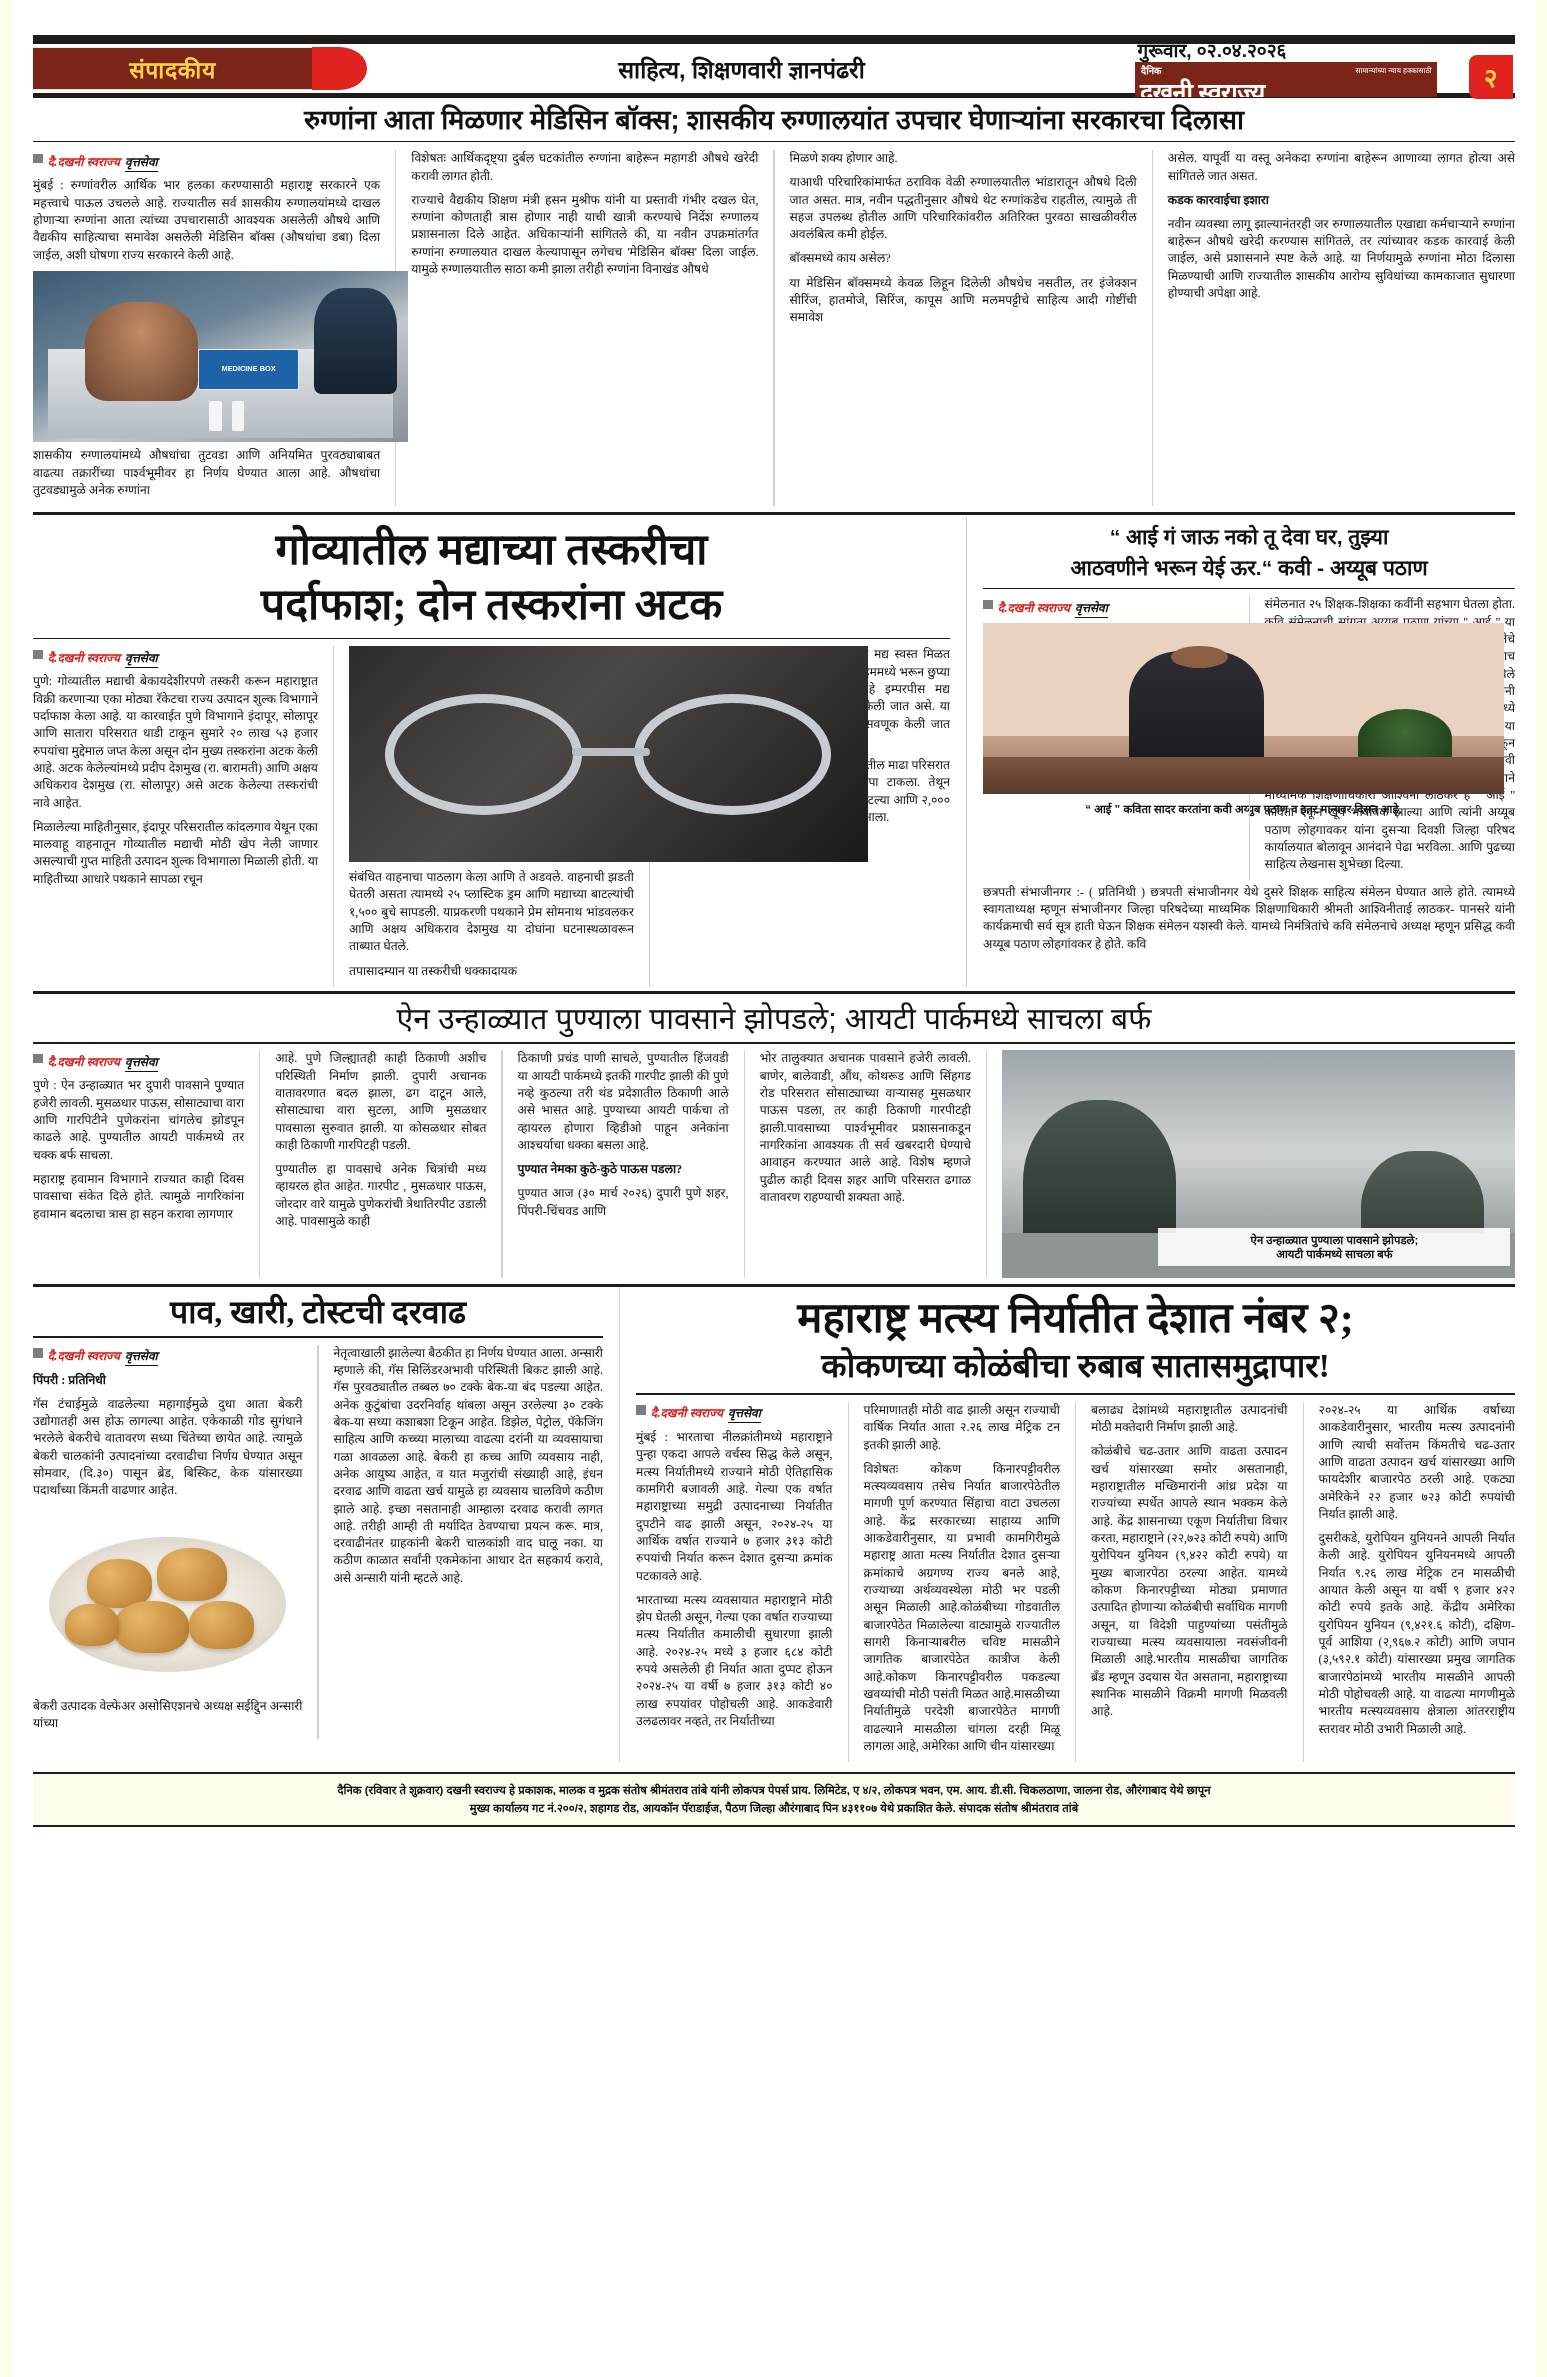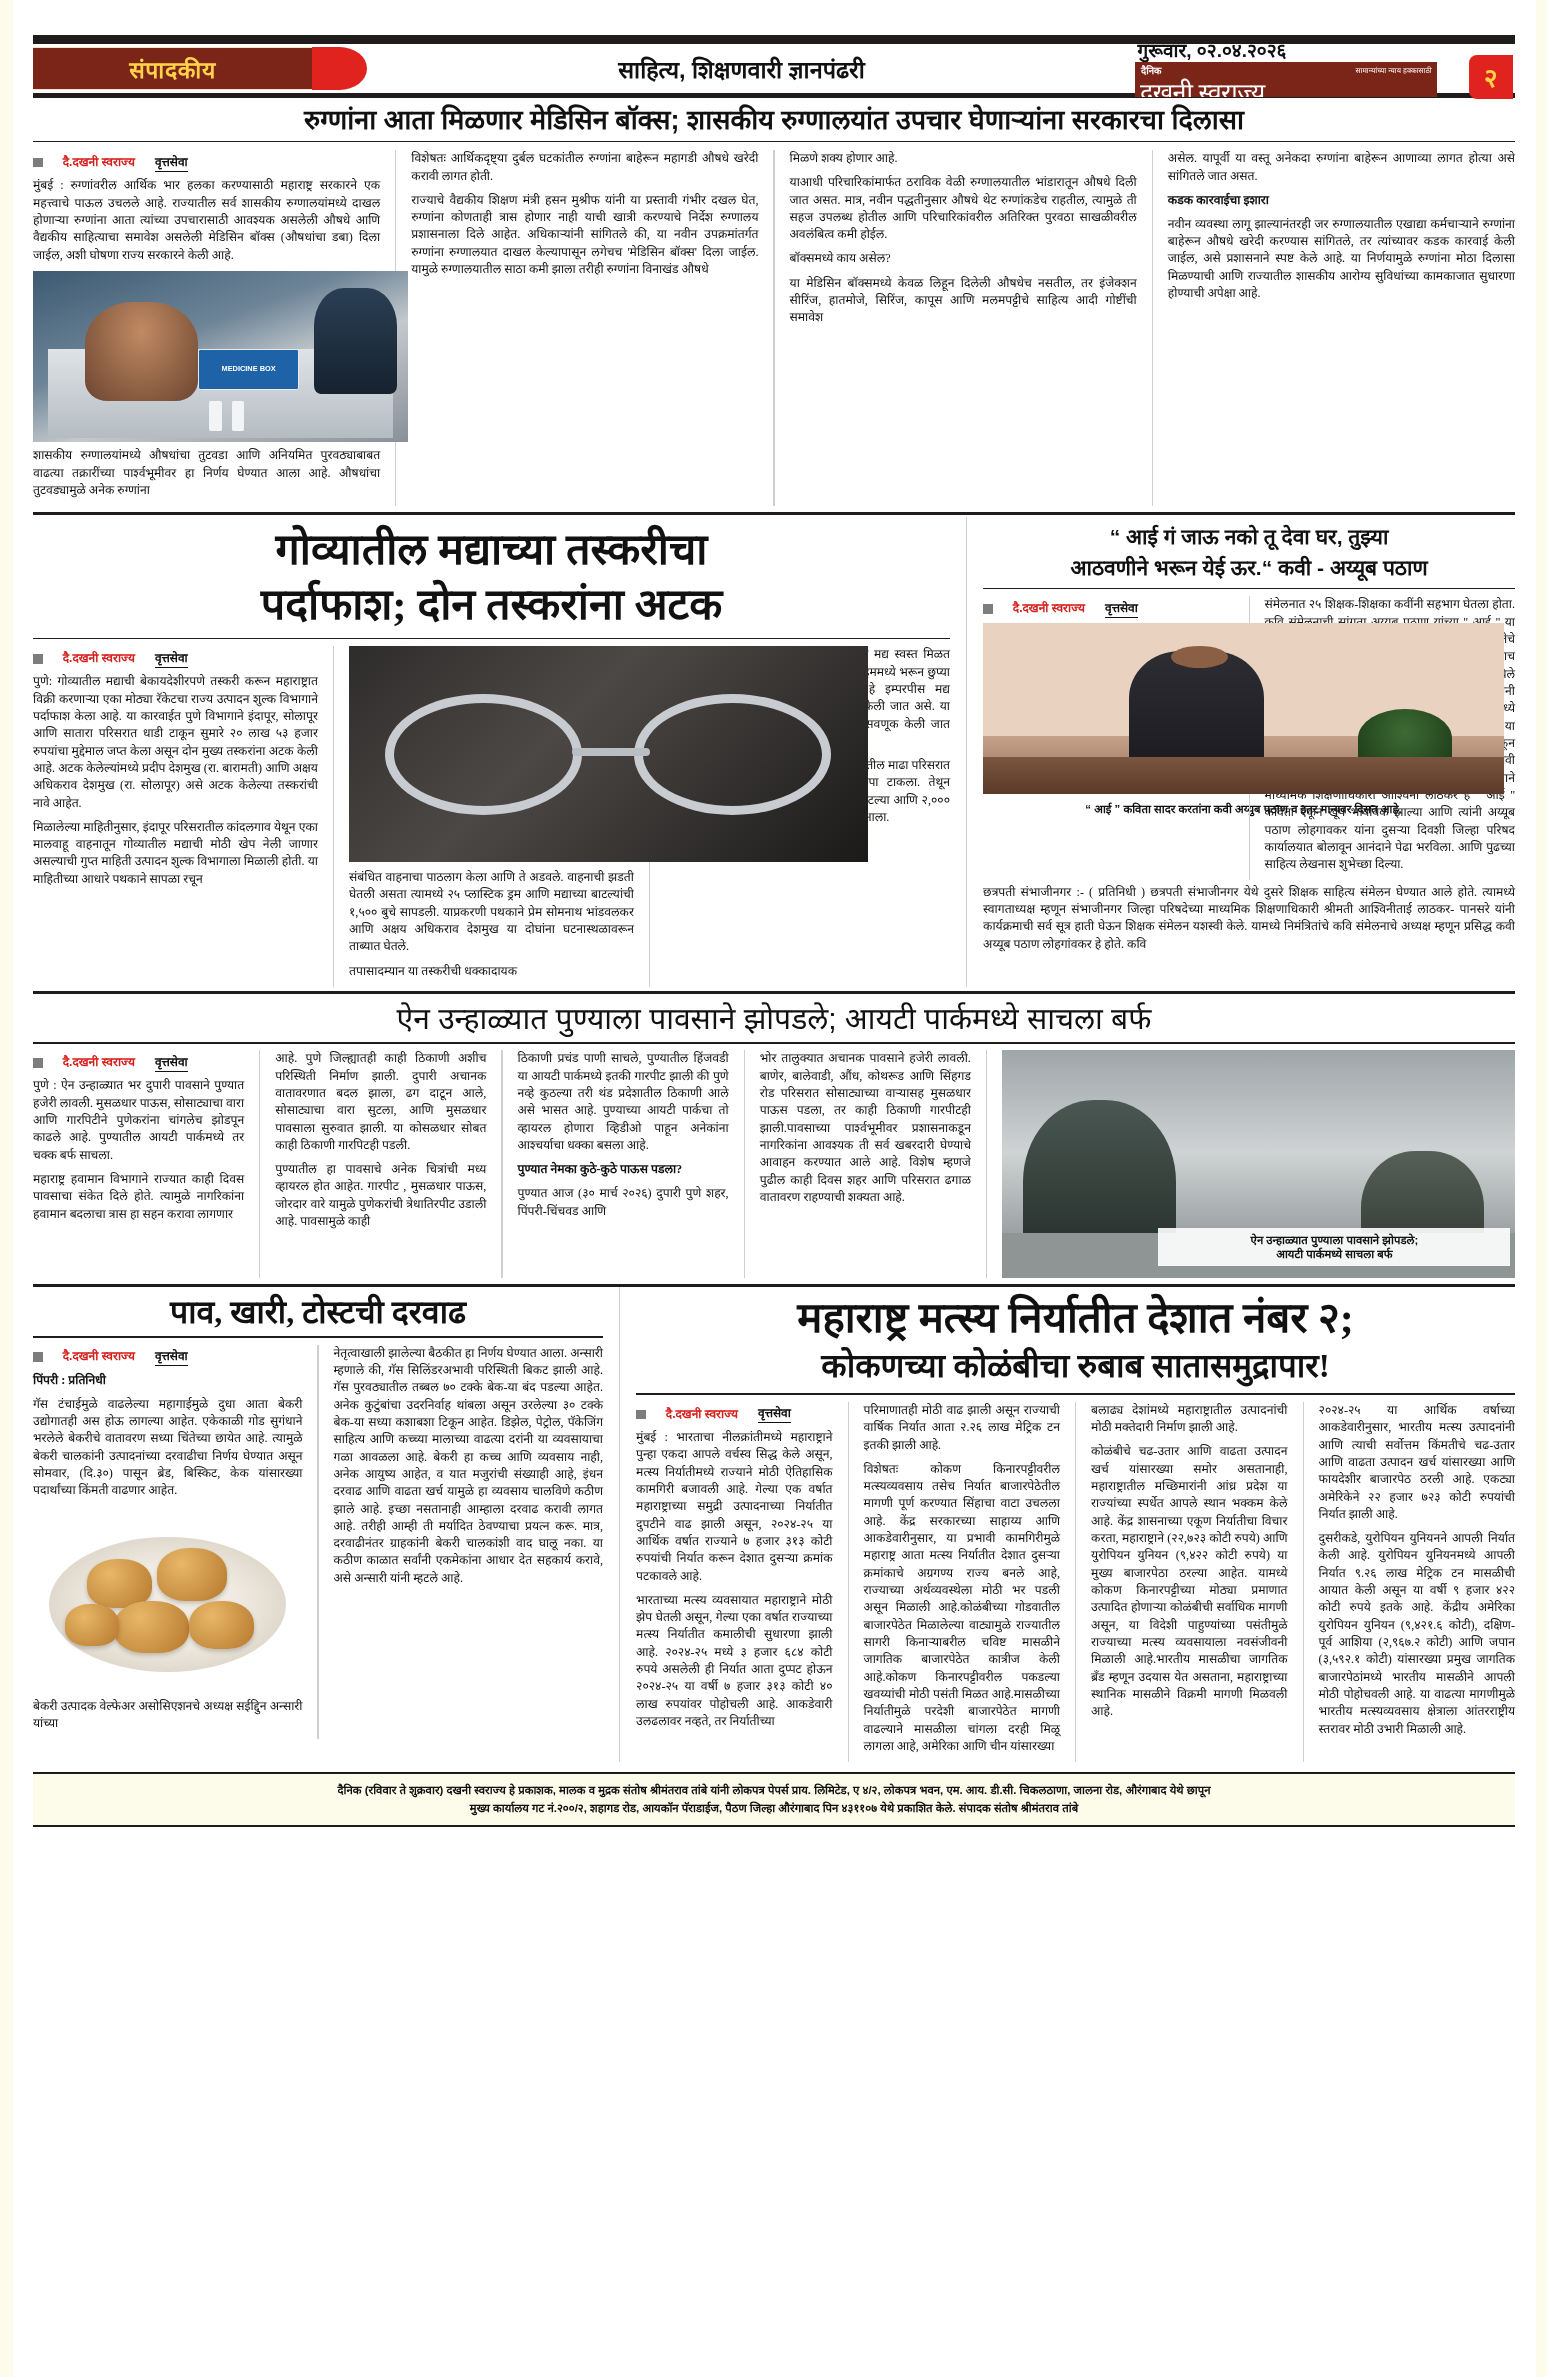--- a/index.html
+++ b/index.html
@@ -51,21 +51,21 @@
   }
   .logo-box {
     position:absolute; left:19.4px; top:15px;
     width:302px; height:35px; background:#7b2418;
     color:#fff; overflow:hidden;
   }
   .logo-small { position:absolute; left:5.7px; top:1.7px; font-size:9.7px; font-weight:bold;
                 font-family:"Liberation Sans","DejaVu Sans",sans-serif; }
   .logo-tag { position:absolute; right:5.7px; top:2.8px; font-size:7.4px;
               font-family:"Liberation Sans","DejaVu Sans",sans-serif; }
-  .logo-main { position:absolute; left:4.6px; top:11.4px; font-size:25px; font-weight:normal;
+  .logo-main { position:absolute; left:4.6px; top:11.4px; font-size:25px; font-weight:bold;
                letter-spacing:-0.6px; font-family:"Liberation Sans","DejaVu Sans",sans-serif;
                white-space:nowrap; }
   .pagenum-box {
     position:absolute; right:2.3px; top:8px;
     width:44px; height:44px; background:#e0231f;
     border-radius:8px 0 0 8px;
     color:#ffd24a; display:flex; align-items:center; justify-content:center;
     font-family:"Liberation Sans","DejaVu Sans",sans-serif;
     font-weight:bold; font-size:26px;
   }
@@ -93,21 +93,21 @@
     font-family:"Liberation Sans","DejaVu Sans",sans-serif;
     font-weight:normal; font-size:30px; line-height:1.1;
     text-align:center; padding:8px 0 6.8px;
   }
   .hl-mid {
     font-family:"Liberation Serif","DejaVu Serif",serif;
     font-weight:bold; font-size:32px; line-height:1.15;
     text-align:center; padding:6.8px 3.4px 5.7px;
   }
   
-  .byline { display:flex; align-items:center; gap:20px; margin:3.4px 0 5.7px; }
+  .byline { display:flex; align-items:flex-start; gap:5px; margin:3.4px 0 5.7px;font-style:italic; }
   .byline-sq { width:9.7px; height:9.7px; background:#7d7d7d; flex:none; }
   .byline-red {
     color:#d6201c; font-weight:bold; font-size:12px;
     font-family:"Liberation Sans","DejaVu Sans",sans-serif;
   }
   .byline-blk {
     color:#111; font-weight:bold; font-size:12px;
     font-family:"Liberation Sans","DejaVu Sans",sans-serif;
     border-bottom:1.1px solid #111;
   }

